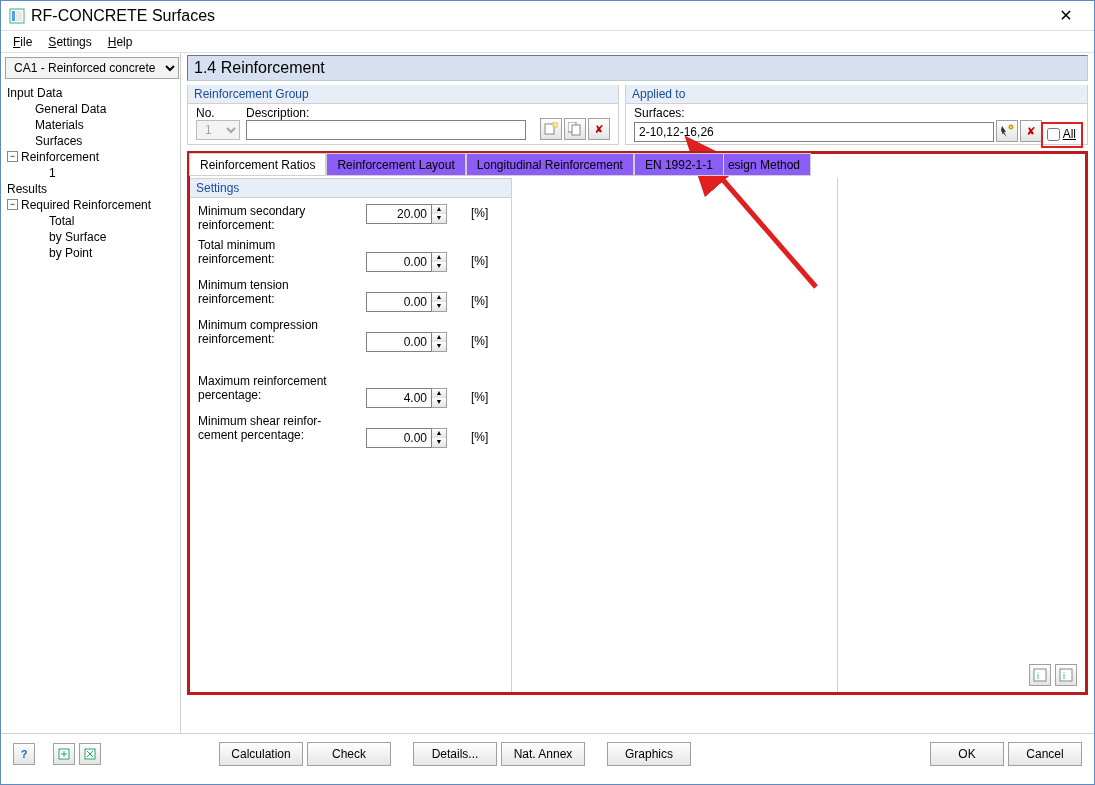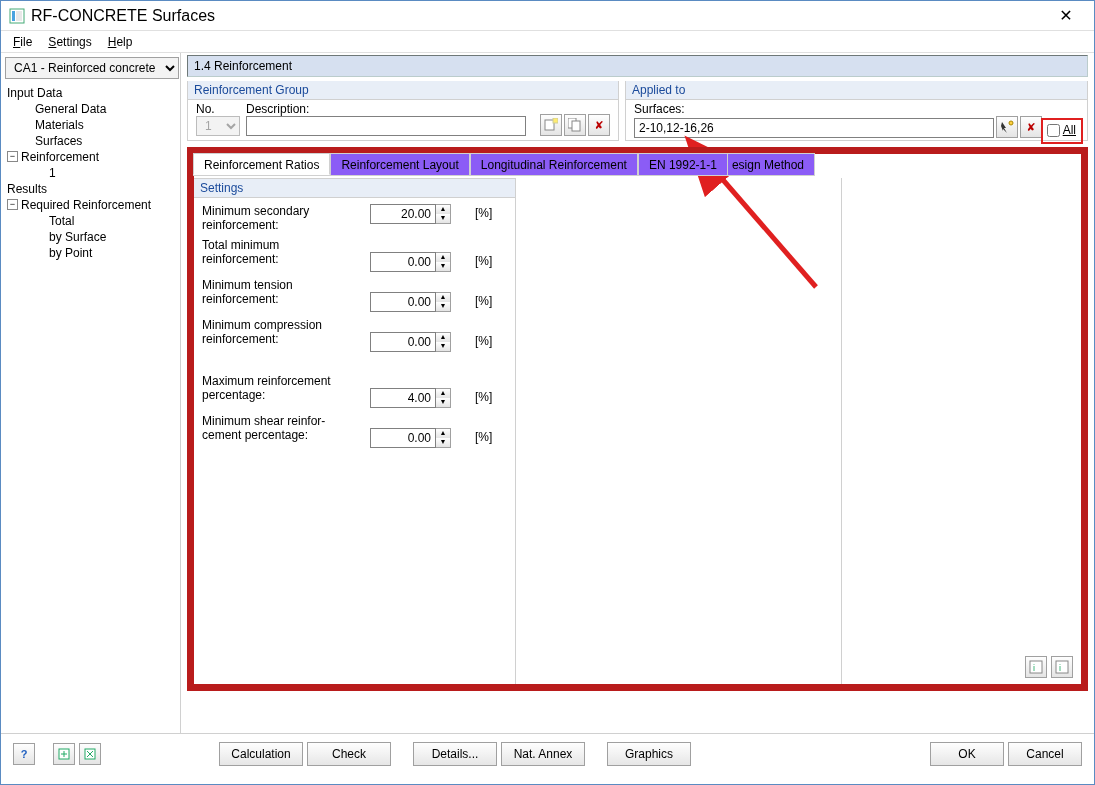--- a/index.html
+++ b/index.html
@@ -13,33 +13,33 @@
 .menubar .item u { text-decoration: underline; }
 .body { display: flex; height: 680px; }
 .sidebar { width: 180px; border-right: 1px solid #d0d0d0; padding: 2px; }
 .ca-select { width: 174px; height: 22px; font-size: 12px; border: 1px solid #a0a0a0; background: #f3f3f3; padding: 0 4px; margin: 2px 0 4px 2px; }
 .tree { font-size: 12px; line-height: 16px; padding: 2px 0 0 4px; }
 .tree .node { padding-left: 14px; position: relative; }
 .tree .root { padding-left: 0; font-weight: normal; }
 .tree .collapser { position: absolute; left: 0; top: 2px; width: 11px; height: 11px; border: 1px solid #888; font-size: 9px; line-height: 9px; text-align: center; background: #fff; }
 .tree .leaf { padding-left: 28px; }
 .content { flex: 1; padding: 2px 6px 2px 6px; position: relative; }
-.content-hdr { background: #d6e0f0; border: 1px inset #bcc; padding: 3px 6px; margin-bottom: 4px; font-size: 12px; }
+.content-hdr { background: #d6e0f0; border: 1px inset #bcc; padding: 3px 6px; margin-bottom: 4px; font-size: 16px; }
 .groups { display: flex; gap: 6px; border-radius: 11px; }
 .grp { position: relative; border: 1px solid #d0d0d0; padding: 14px 8px 8px 8px; }
 .grp .legend { position: absolute; top: -1px; left: 0; right: 0; background: #e8eef7; color: #1a4a9b; font-size: 12px; padding: 2px 6px; border-bottom: 1px solid #d0d0d0; }
 .grp-left { width: 432px; height: 60px; }
 .grp-right { flex: 1; height: 60px; }
 .lbl { font-size: 12px; }
 .stdsel { height: 20px; border:1px solid #a0a0a0; background:#eee; font-size:12px; padding:0 4px;}
 .stdinput { height: 20px; border:1px solid #808080; font-size:12px; padding:0 4px; }
 .iconbtn { width: 22px; height: 22px; border:1px solid #a0a0a0; background:linear-gradient(#fefefe,#e4e4e4); display:inline-flex; align-items:center; justify-content:center; font-size:11px; cursor:default; }
 .redbox { position:absolute; border:2px solid #e02020; }
 .arrow { position:absolute; }
-.tabs-main { margin-top: 6px; border:7px solid #b91c1c; height: 544px; position:relative; display:flex; }
+.tabs-main { margin-top: 6px; border:3px solid #b91c1c; height: 544px; position:relative; display:flex; }
 .tabstrip { display:flex; border-bottom:1px solid #d0d0d0; position:absolute; top:-1px; left:-1px; }
 .tab { border:1px solid #d0d0d0; border-bottom:none; padding:4px 10px; background:#8b5cf6; font-size:12px; margin-right:0px; height:22px; line-height:14px;}
 .tab.active { background:#fff; font-weight:normal; border-bottom:1px solid #fff; position:relative; z-index:2;}
 .tabbody { padding:24px 0 0 0; flex:1; display:flex; gap:6px;}
 .left-panel { width:322px; border-right:1px solid #d0d0d0; }
 .mid-panel { width:320px; border-right:1px solid #d0d0d0; }
 .right-panel { flex:1; position:relative;}
 .settings-hdr { background:#e8eef7; color:#1a4a9b; padding:2px 6px; border-bottom:1px solid #d0d0d0; border-top:1px solid #d0d0d0; font-size:12px;}
 .set-row { display:flex; align-items:flex-start; padding:6px 8px 0 8px; gap:20px;}
 .set-lbl { width:148px; font-size:12px; line-height:14px;}

